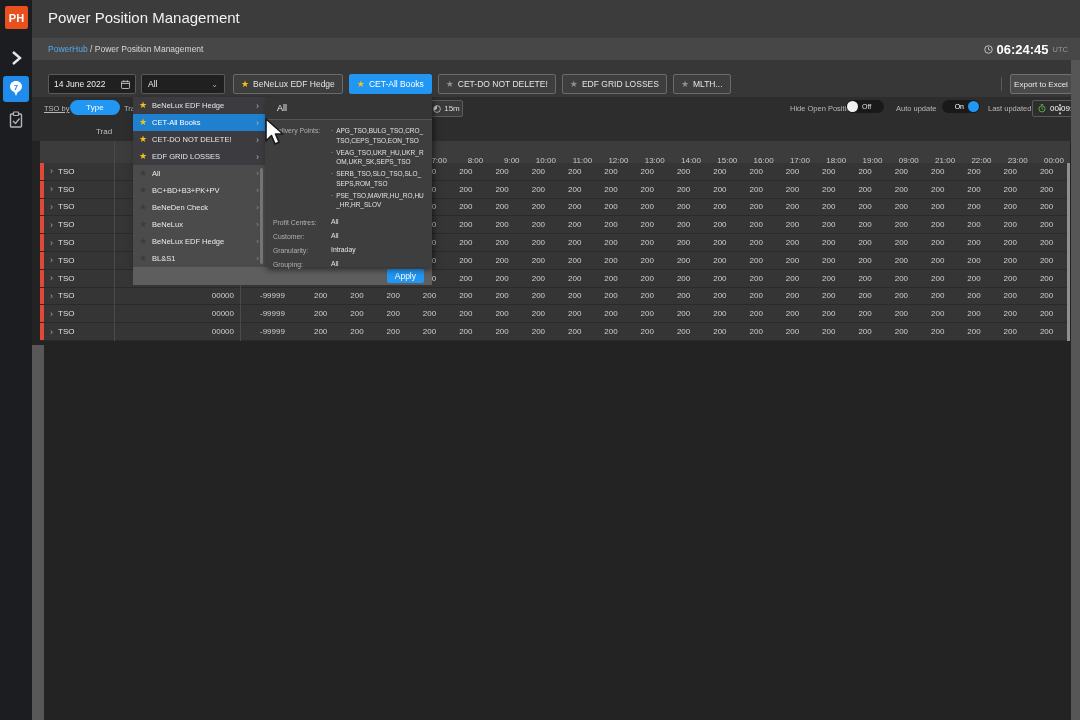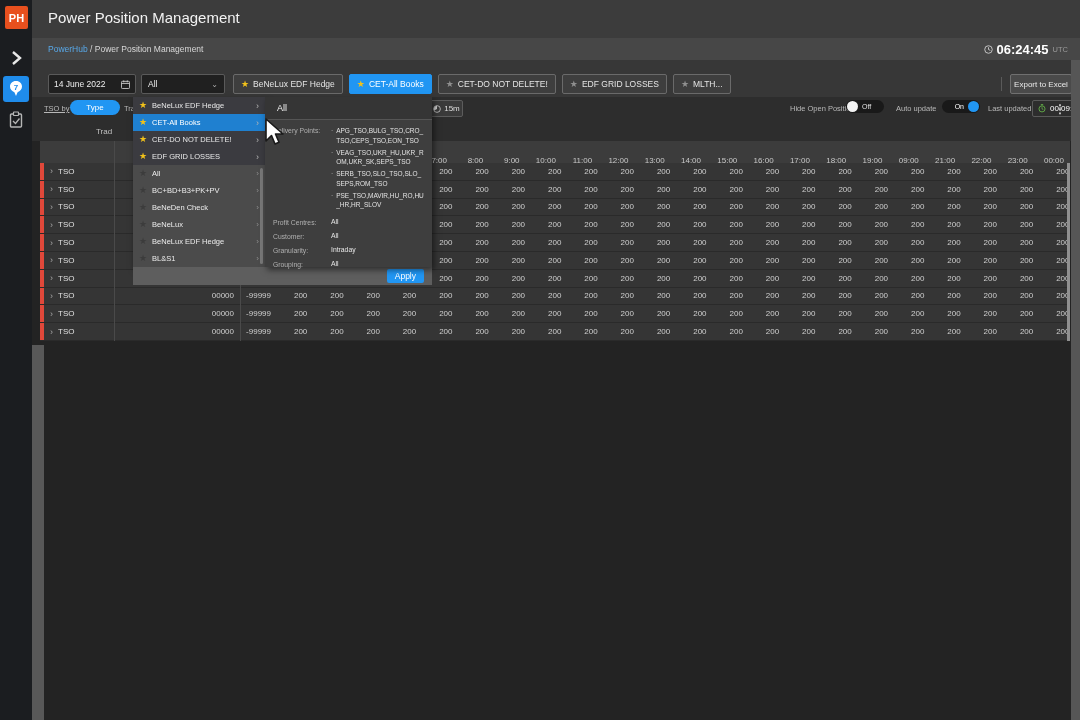--- a/index.html
+++ b/index.html
@@ -66,21 +66,21 @@
   .hcell { width:36.3px; text-align:right; padding-right:6px; font-size:8px; color:#c8c8c8; flex:none;margin-top:16px; }
   .type-header-label { position:absolute; left:96px; top:147px; font-size:8px; color:#c0c0c0; z-index:1; }
   .trad-label { position:absolute; left:96px; top:127px; font-size:8px; color:#c0c0c0; z-index:1; }
 
   .tbody { position:absolute; left:40px; top:163px; width:1030px; z-index:1; }
   .trow { height:17.8px; background:#353535; border-bottom:1px solid #2a2a2a; display:flex; align-items:center; }
   .stripe { width:4px; height:100%; background:#e0483a; flex:none; }
   .cell-tso { width:70px; padding-left:6px; display:flex; align-items:center; gap:5px; font-size:8px; color:#e0e0e0; flex:none; }
   .cell-tso .chev { color:#a8a8a8; font-size:9px; }
   .cell-name { width:126px; text-align:right; padding-right:6px; font-size:8px; color:#cfcfcf; flex:none; }
-  .cell-net { width:37px; text-align:right; padding-right:6px; font-size:8px; color:#cfcfcf; flex:none; }
+  .cell-net { width:37px; padding-right:6px; font-size:8px; color:#cfcfcf; flex:none;margin-left:20px; }
   .hours-wrap { display:flex; flex:none; }
   .vcell { width:36.3px; text-align:right; padding-right:6px; font-size:8px; color:#cfcfcf; flex:none; }
   .col-div { position:absolute; top:141px; width:1px; height:200px; background:#4a4a4a; z-index:1; }
 
   
   .right-strip { position:absolute; left:1071px; top:60px; width:9px; height:660px; background:#565656; z-index:2; }
   .table-thumb { position:absolute; left:1067px; top:163px; width:3px; height:178px; background:#909090; z-index:2; }
   .left-strip { position:absolute; left:32px; top:345px; width:12px; height:375px; background:#585858; z-index:2; }
 
   

